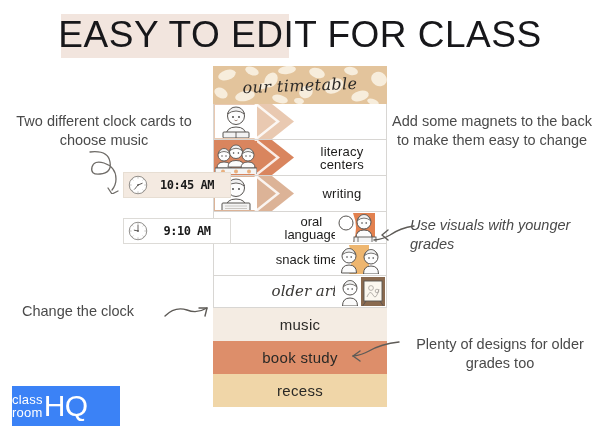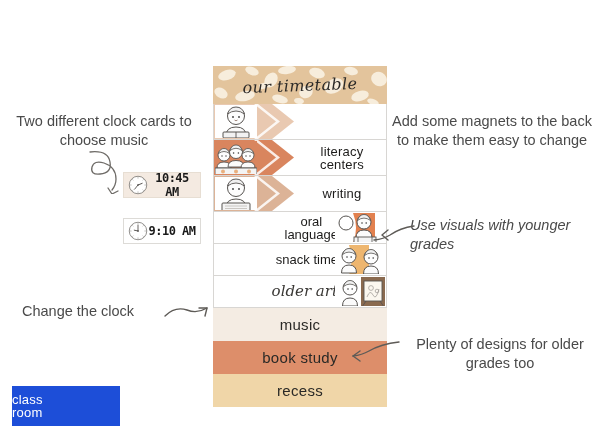--- a/index.html
+++ b/index.html
@@ -93,21 +93,21 @@
   .row.plain .plain-label{
     position:absolute;inset:0;
     display:flex;align-items:center;justify-content:center;
     font-family:"Liberation Sans",sans-serif;
     font-size:15px;color:#2a2926;letter-spacing:0.3px;
   }
 
   
   .clock-card{
     position:absolute;box-sizing:border-box;
-    width:78px;height:26px;
+    width:108px;height:26px;
     border:1px solid #dddbd7;
     display:flex;align-items:center;
   }
   #clock-card-1{left:123px;top:172px;background:#f4eae1;border-color:#e7ded3;}
   #clock-card-2{left:123px;top:218px;background:#ffffff;}
   .clock-face{flex:0 0 auto;margin-left:4px;}
   .clock-time{
     flex:1;text-align:center;padding-right:4px;
     font-family:"DejaVu Sans Mono",monospace;
     font-size:12px;font-weight:700;color:#1a1a1a;letter-spacing:-0.5px;
@@ -128,40 +128,44 @@
 
   .arrow{position:absolute;pointer-events:none;}
   #arrow-clock{left:80px;top:148px;}
   #arrow-visuals{left:372px;top:222px;}
   #arrow-font{left:163px;top:300px;}
   #arrow-designs{left:345px;top:338px;}
 
   
   #logo{
     position:absolute;left:12px;top:386px;width:108px;height:40px;
-    background:#1d4ed8;
+    background:#3b82f6;
     display:flex;align-items:center;justify-content:flex-start;
   }
   #logo .stack{
     display:flex;flex-direction:column;justify-content:center;
     font-family:"Liberation Sans",sans-serif;
     font-size:13px;line-height:13px;color:#ffffff;
     text-align:left;letter-spacing:0.2px;
   }
   #logo .hq{
     font-family:"Liberation Sans",sans-serif;
     font-size:30px;line-height:28px;color:#ffffff;
     letter-spacing:-0.5px;margin-left:1px;
   }
 </style>
 </head>
 <body>
 
 <div class="stage">
 
+  <div id="title-wrap">
+    <div id="title-highlight"></div>
+    <div id="title-text">EASY TO EDIT FOR CLASS</div>
+  </div>
 
   <div id="timetable">
 
     <div class="tt-header">
       <svg width="174" height="38" viewBox="0 0 174 38">
         <g fill="#f7eddc">
           <ellipse cx="14" cy="9" rx="9" ry="5" transform="rotate(-18 14 9)"></ellipse>
           <ellipse cx="39" cy="5" rx="7" ry="4" transform="rotate(22 39 5)"></ellipse>
           <ellipse cx="8" cy="27" rx="7" ry="5" transform="rotate(30 8 27)"></ellipse>
           <ellipse cx="32" cy="30" rx="10" ry="5" transform="rotate(-12 32 30)"></ellipse>
@@ -414,15 +418,16 @@
   <svg class="arrow" id="arrow-designs" width="56" height="26" viewBox="0 0 56 26">
     <path d="M54 4 q-18 2 -30 9 q-7 4 -16 5" fill="none" stroke="#5e5b57" stroke-width="1.4" stroke-linecap="round"></path>
     <path d="M8 18 l7 -5 M8 18 l7 5" fill="none" stroke="#5e5b57" stroke-width="1.4" stroke-linecap="round" stroke-linejoin="round"></path>
   </svg>
 
   <div id="logo">
     <div class="stack">
       <span>class</span>
       <span>room</span>
     </div>
+    <div class="hq">HQ</div>
   </div>
 
 </div>
 
 </body></html>

